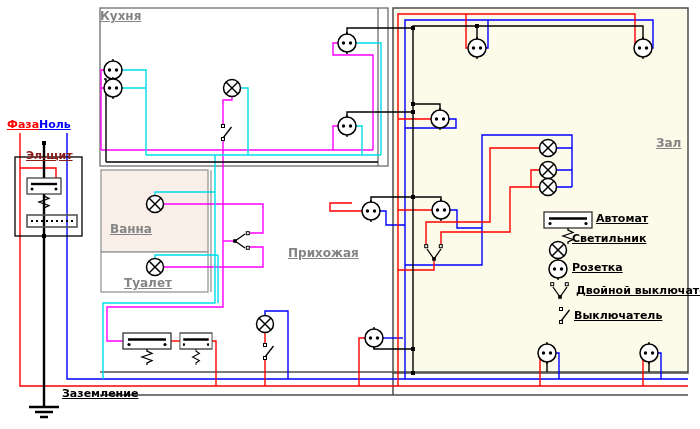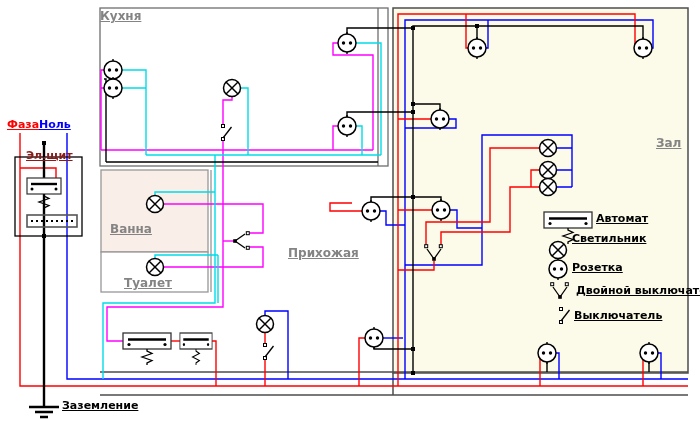--- a/index.html
+++ b/index.html
@@ -198,20 +198,20 @@
 
 <div class="lbl room" style="left:100px;top:10px">Кухня</div>
 <div class="lbl room" style="left:110px;top:223px">Ванна</div>
 <div class="lbl room" style="left:124px;top:277px">Туалет</div>
 <div class="lbl room" style="left:288px;top:247px">Прихожая</div>
 <div class="lbl room" style="left:656px;top:137px">Зал</div>
 
 <div class="lbl small phase" style="left:7px;top:119px">Фаза</div>
 <div class="lbl small neutral" style="left:39px;top:119px">Ноль</div>
 <div class="lbl small panel" style="left:26px;top:150px">Эл.щит</div>
-<div class="lbl small black" style="left:62px;top:400px">Заземление</div>
+<div class="lbl small black" style="left:62px;top:388px">Заземление</div>
 
 <div class="lbl small black" style="left:596px;top:213px">Автомат</div>
 <div class="lbl small black" style="left:572px;top:233px">Светильник</div>
 <div class="lbl small black" style="left:572px;top:262px">Розетка</div>
 <div class="lbl small black" style="left:576px;top:285px">Двойной выключатель</div>
 <div class="lbl small black" style="left:574px;top:310px">Выключатель</div>
 </div>
 
 </body></html>

